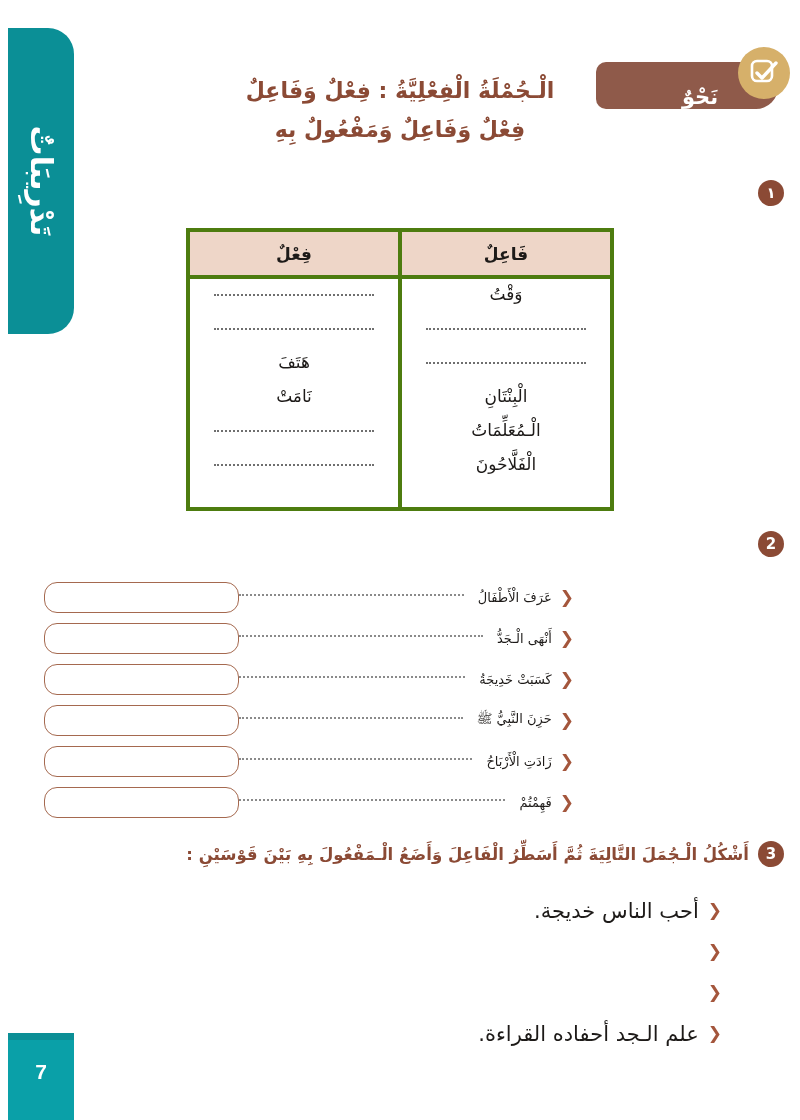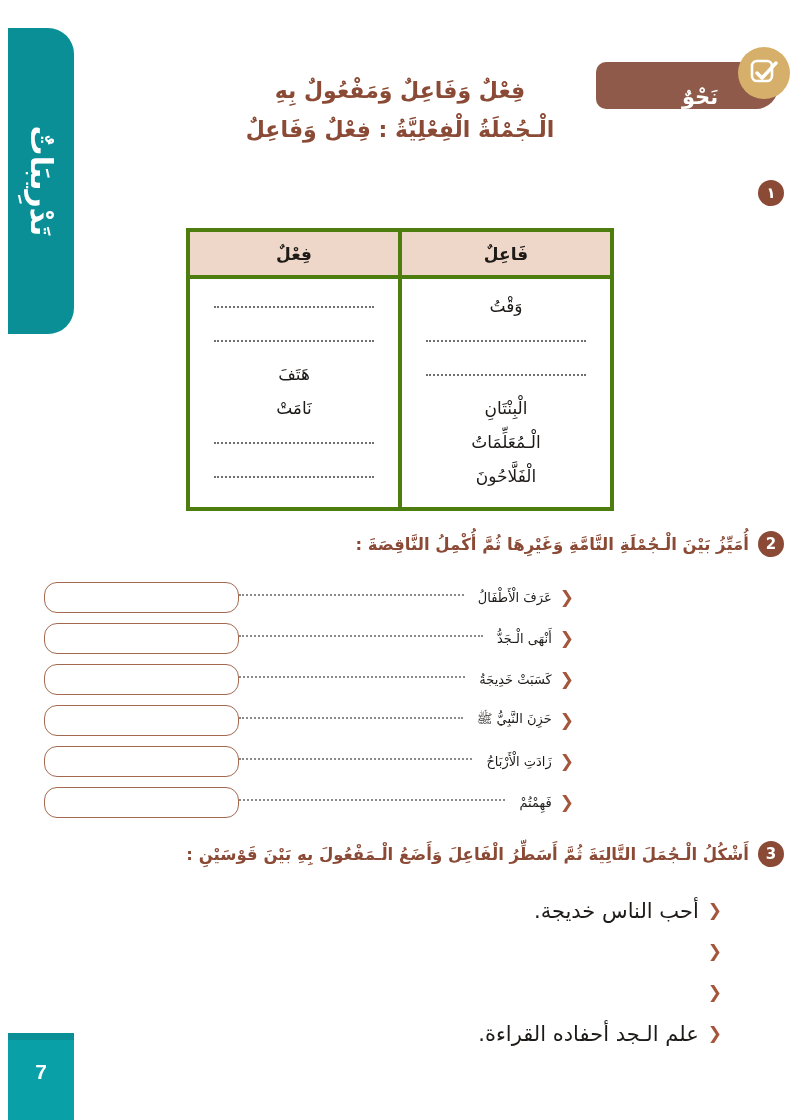--- a/index.html
+++ b/index.html
@@ -181,21 +181,21 @@
     color: #1d1a18;
     vertical-align: middle;
   }
   .verb-table td {
     padding: 0;
     height: 228px;
   }
   .cell-stack {
     display: flex;
     flex-direction: column;
-    justify-content: flex-start;
+    justify-content: center;
     gap: 0px;
     padding: 10px 18px 14px;
     height: 204px;
     box-sizing: border-box;
   }
   .cell-item {
     font-size: 17px;
     line-height: 2.0;
     color: #1d1a18;
     min-height: 34px;
@@ -306,22 +306,22 @@
     <span class="subject-badge-label">نَحْوٌ</span>
   </div>
   <div class="badge-check-circle">
     <svg width="30" height="30" viewBox="0 0 30 30" aria-hidden="true">
       <rect x="3" y="3" width="20" height="20" rx="5" ry="5" fill="none" stroke="#ffffff" stroke-width="2.6"></rect>
       <path d="M8 15 L13 20 L27 5" fill="none" stroke="#ffffff" stroke-width="3.4" stroke-linecap="round" stroke-linejoin="round"></path>
     </svg>
   </div>
 
   <div class="title-wrap">
+    <div class="title-line">الْـجُمْلَةُ الْفِعْلِيَّةُ : فِعْلٌ وَفَاعِلٌ</div>
     <div class="title-line">فِعْلٌ وَفَاعِلٌ وَمَفْعُولٌ بِهِ</div>
-    <div class="title-line">الْـجُمْلَةُ الْفِعْلِيَّةُ : فِعْلٌ وَفَاعِلٌ</div>
   </div>
 
   <div class="ex-heading" id="ex1-heading">
     <span class="ex-num">١</span>
   </div>
 
   <table class="verb-table">
     <thead>
       <tr>
         <th>فَاعِلٌ</th>
@@ -361,21 +361,20 @@
                 <span class="dotline"></span>
               </div>
             </div>
         </td>
       </tr>
     </tbody>
   </table>
 
   <div class="ex-heading" id="ex2-heading">
     <span class="ex-num">2</span>
-    <span class="ex-text">أُمَيِّزُ بَيْنَ الْـجُمْلَةِ التَّامَّةِ وَغَيْرِهَا ثُمَّ أُكْمِلُ النَّاقِصَةَ :</span>
   </div>
 
   <div class="ex2-list" id="ex2-list">
       <div class="ex2-row">
         <div class="ex2-right">
           <span class="chev">❮</span>
           <span class="ex2-sentence">عَرَفَ الْأَطْفَالُ</span>
           <span class="ex2-dots"></span>
         </div>
         <div class="ex2-box"></div>

